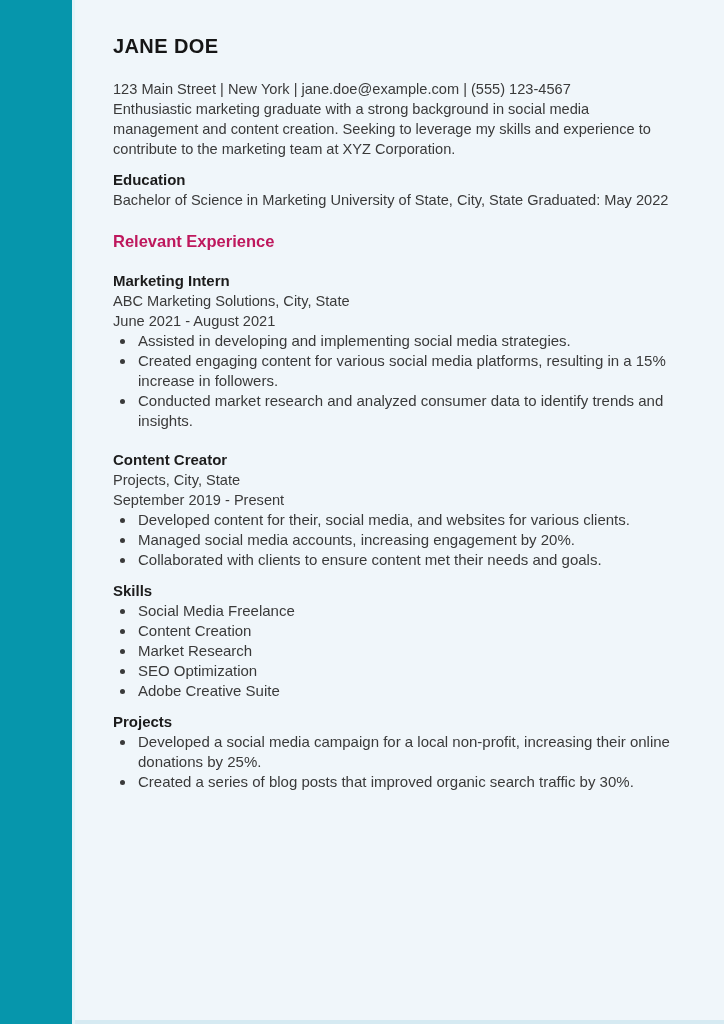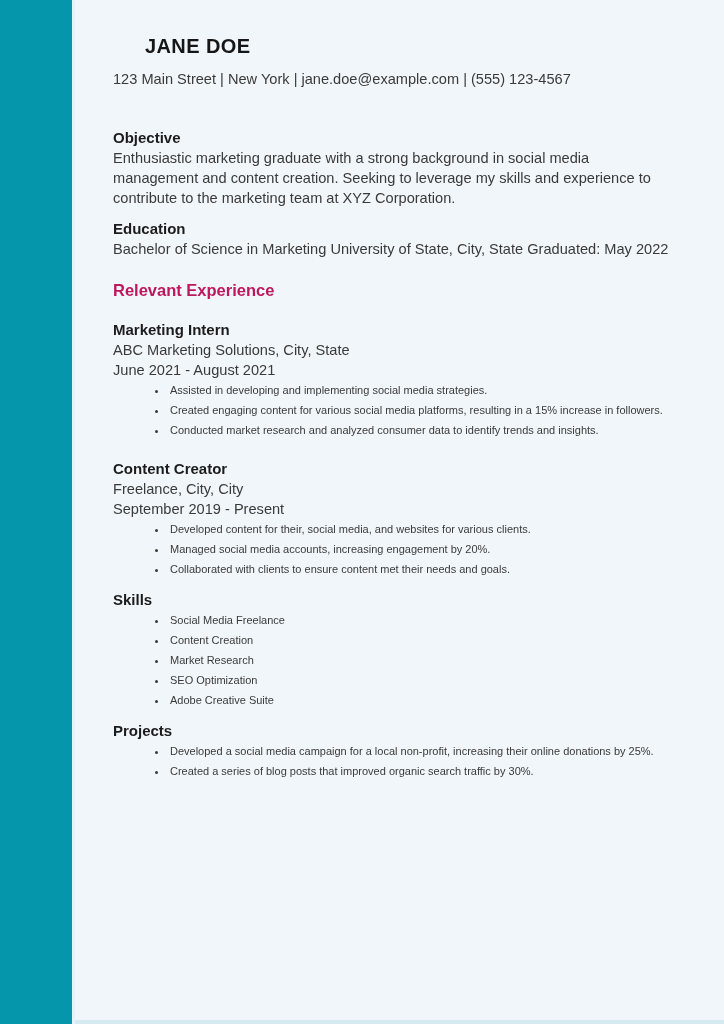--- a/index.html
+++ b/index.html
@@ -46,24 +46,23 @@
     top: 0;
     width: 560px;
   }
   .name {
     margin-top: 34px;
     font-size: 20px;
     line-height: 24px;
     font-weight: bold;
     color: #161616;
     letter-spacing: 0.4px;
-    margin-left: 32px;
   }
   .contact {
-    margin-top: 11px;
+    margin-top: 21px;
     font-size: 14.6px;
     line-height: 20px;
     color: #3a3a3a;
   }
   .h-section {
     margin-top: 11px;
     font-size: 15px;
     line-height: 20px;
     font-weight: bold;
     color: #1c1c1c;
@@ -89,58 +88,56 @@
     font-size: 14.6px;
     line-height: 20px;
     color: #3a3a3a;
   }
   ul.bullets {
     margin: 0;
     padding-left: 23px;
     list-style: disc;
   }
   ul.bullets li {
-    font-size: 11px;
+    font-size: 15px;
     line-height: 20px;
     color: #3a3a3a;
     padding-left: 2px;
-    margin-left: 32px;
   }
 </style>
 </head>
 <body>
 
 <div class="accent-bar"></div>
 <div class="accent-edge"></div>
 <div class="bottom-strip"></div>
 
 <div class="content">
 
   <div class="name">JANE DOE</div>
   <div class="contact">123 Main Street | New York | jane.doe@example.com | (555) 123-4567</div>
 
-  <div class="h-section first">Objective</div>
   <div class="para">Enthusiastic marketing graduate with a strong background in social media management and content creation. Seeking to leverage my skills and experience to contribute to the marketing team at XYZ Corporation.</div>
 
   <div class="h-section">Education</div>
   <div class="line">Bachelor of Science in Marketing University of State, City, State Graduated: May 2022</div>
 
   <div class="h-main">Relevant Experience</div>
 
   <div class="h-job">Marketing Intern</div>
   <div class="line">ABC Marketing Solutions, City, State</div>
   <div class="line">June 2021 - August 2021</div>
   <ul class="bullets">
     <li>Assisted in developing and implementing social media strategies.</li>
     <li>Created engaging content for various social media platforms, resulting in a 15% increase in followers.</li>
     <li>Conducted market research and analyzed consumer data to identify trends and insights.</li>
   </ul>
 
   <div class="h-job">Content Creator</div>
-  <div class="line">Freelance, City, City</div>
+  <div class="line">Projects, City, State</div>
   <div class="line">September 2019 - Present</div>
   <ul class="bullets">
     <li>Developed content for their, social media, and websites for various clients.</li>
     <li>Managed social media accounts, increasing engagement by 20%.</li>
     <li>Collaborated with clients to ensure content met their needs and goals.</li>
   </ul>
 
   <div class="h-section">Skills</div>
   <ul class="bullets">
     <li>Social Media Freelance</li>

